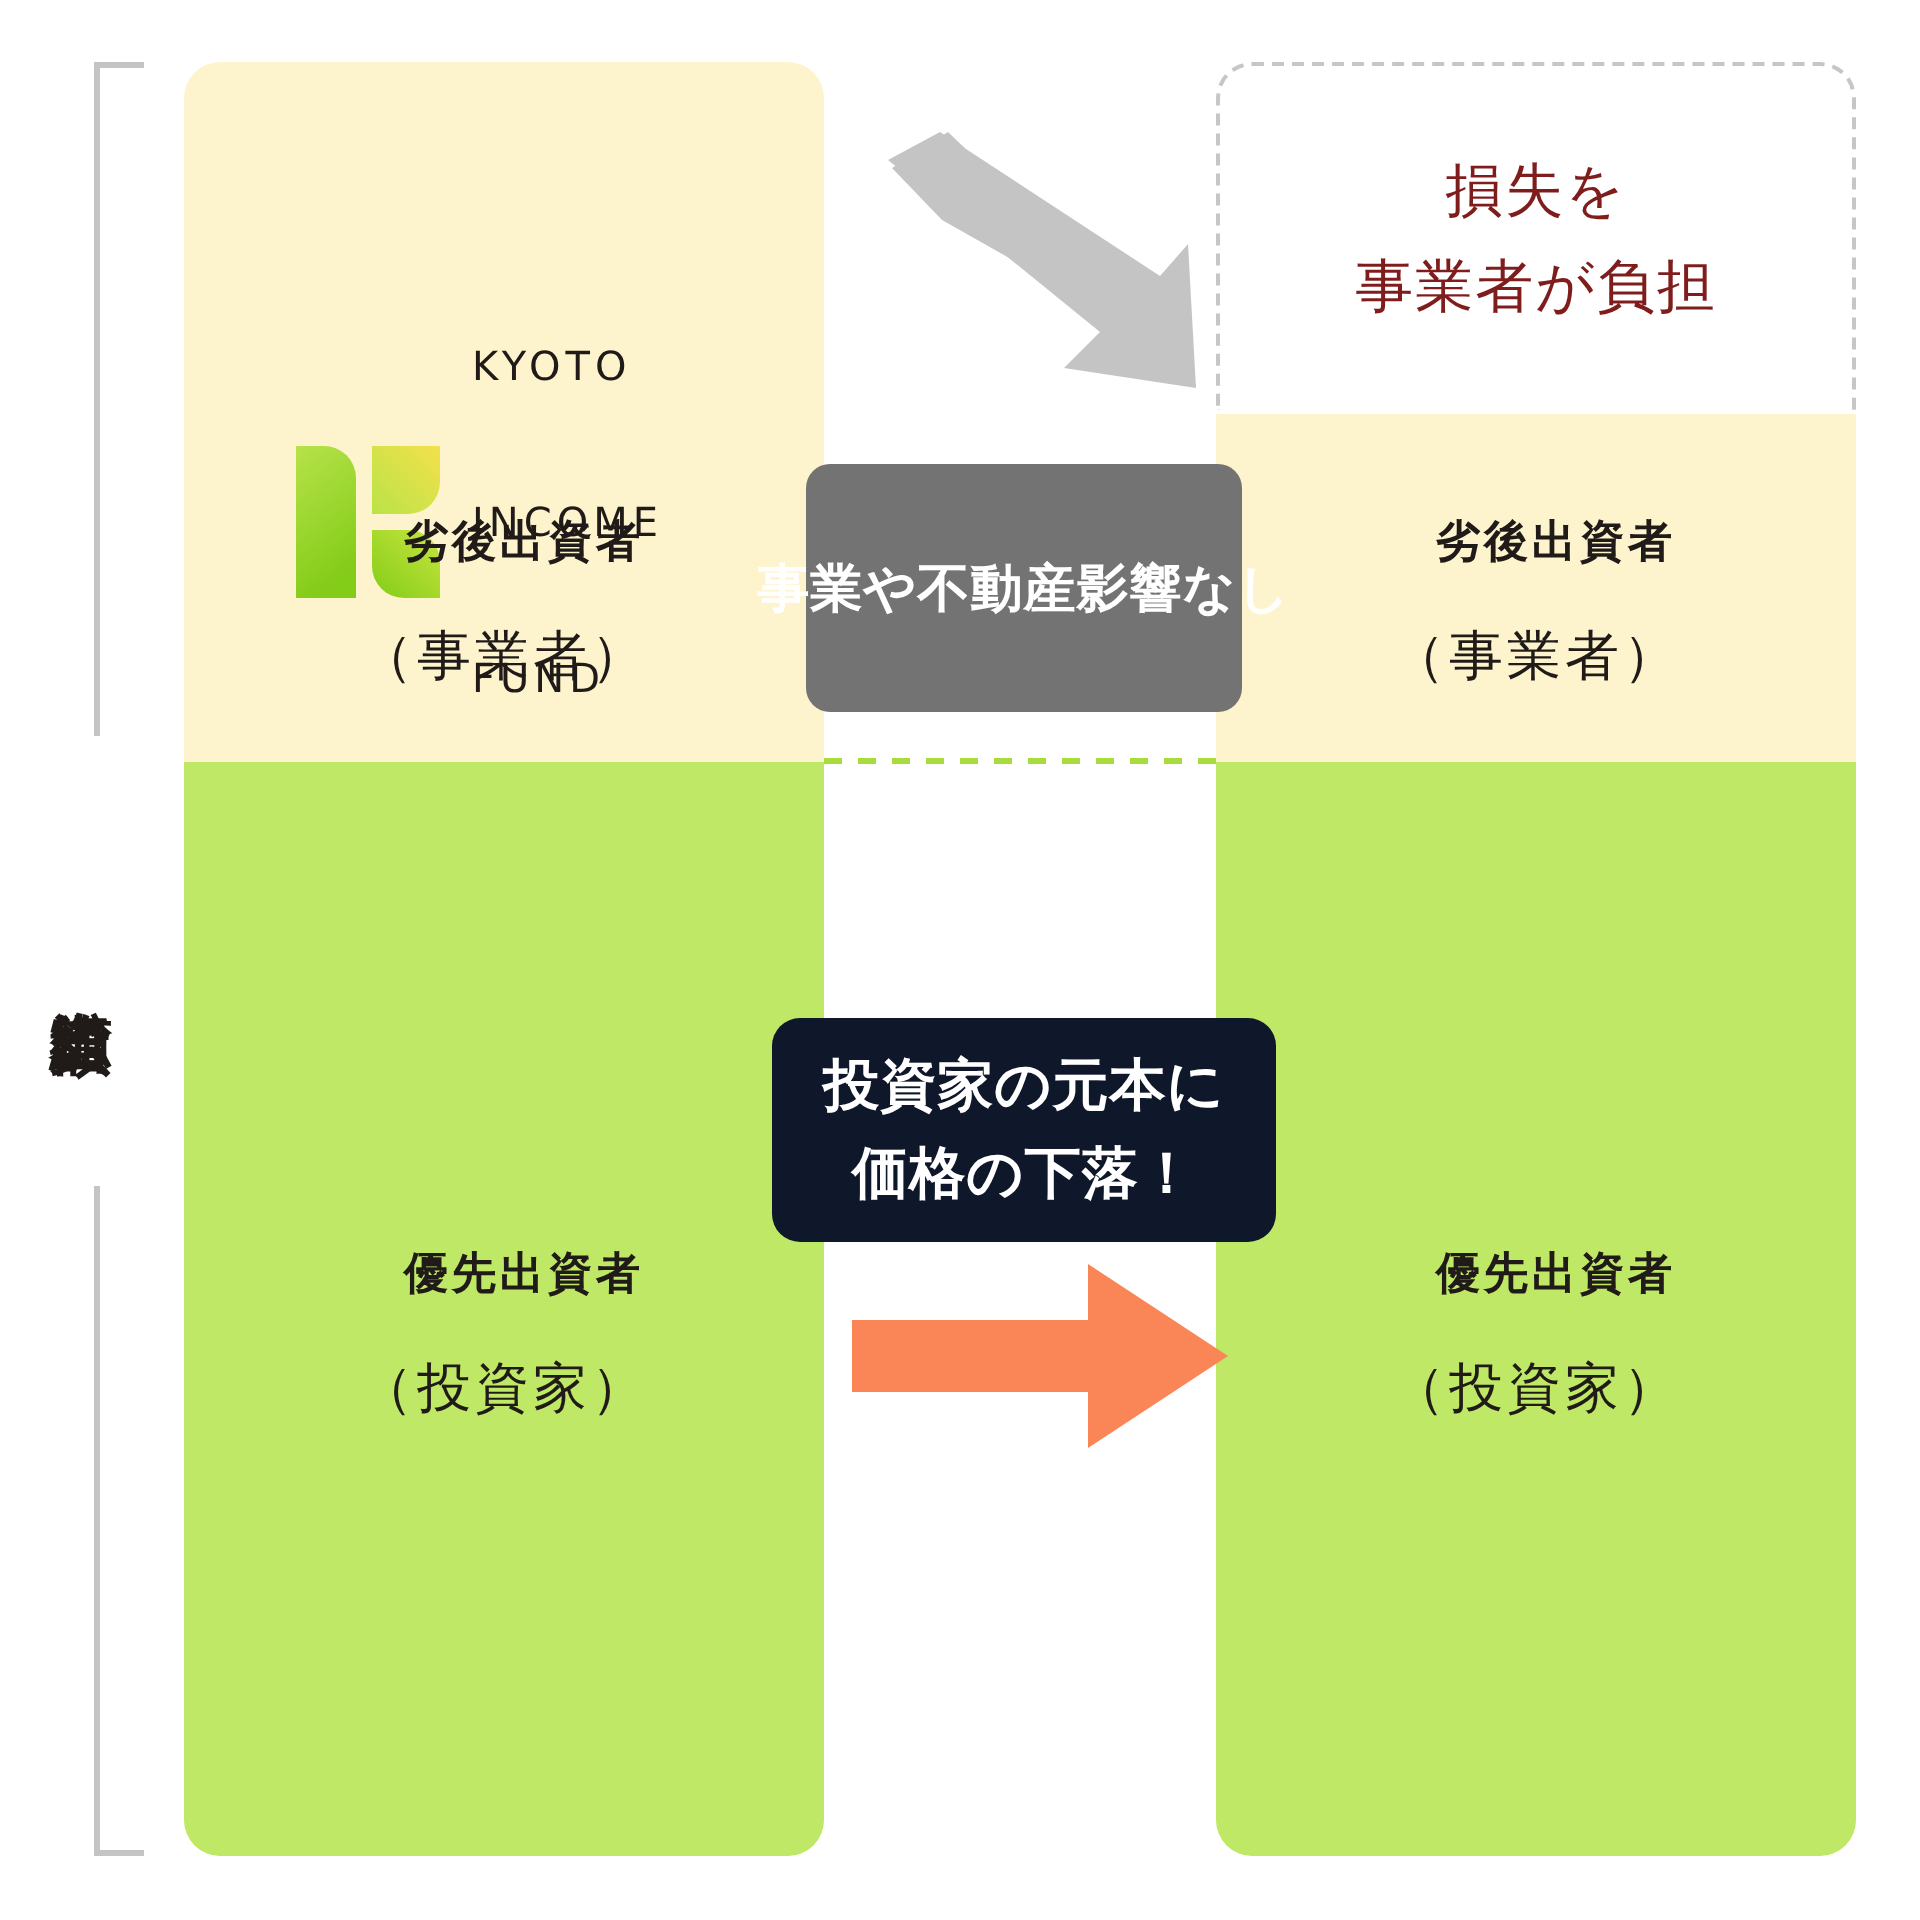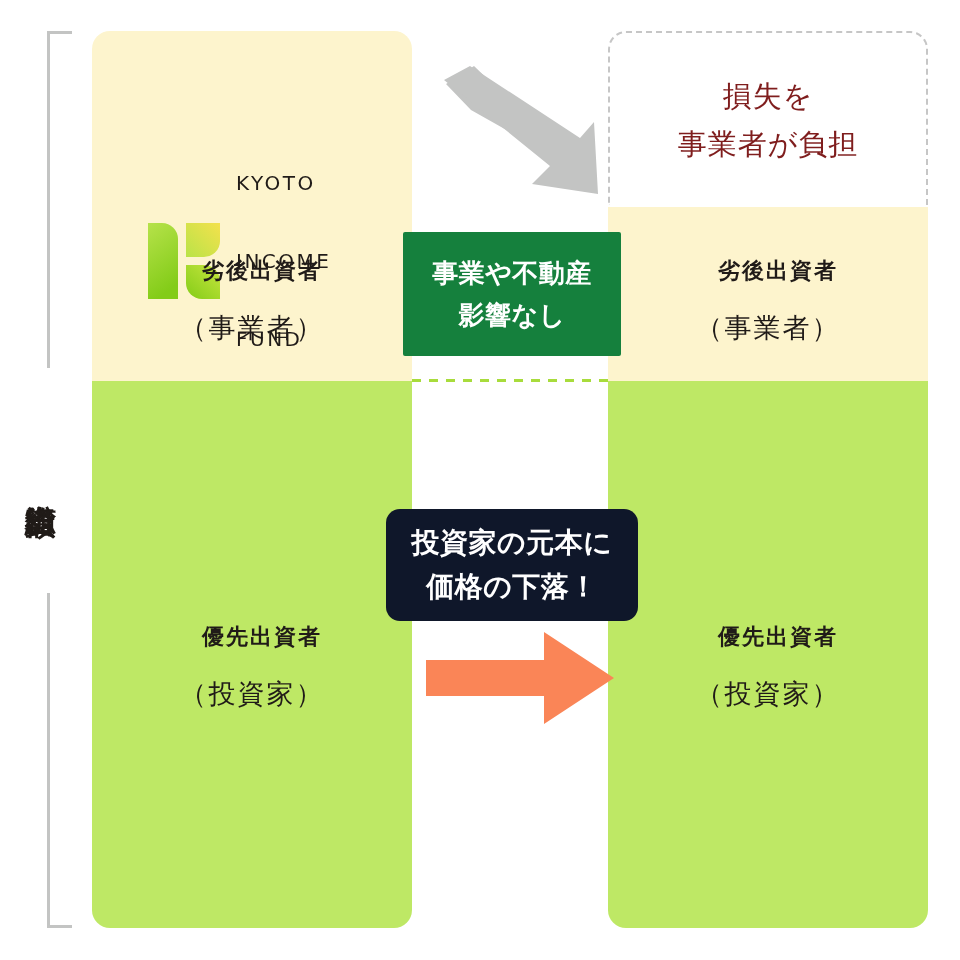--- a/index.html
+++ b/index.html
@@ -201,24 +201,24 @@
     height: 130px;
   }
 
   
   .gray-callout {
     position: absolute;
     left: 403px;
     top: 232px;
     width: 218px;
     height: 124px;
-    background: #15803d;
-    border-radius: 2px;
-    display: flex;
-    flex-direction: column;
+    background: #737373;
+    border-radius: 12px;
+    display: flex;
+    flex-direction: row;
     align-items: center;
     justify-content: center;
   }
   .gray-callout-text {
     color: #ffffff;
     font-size: 26px;
     font-weight: bold;
     line-height: 42px;
     letter-spacing: 0.5px;
     text-align: center;

